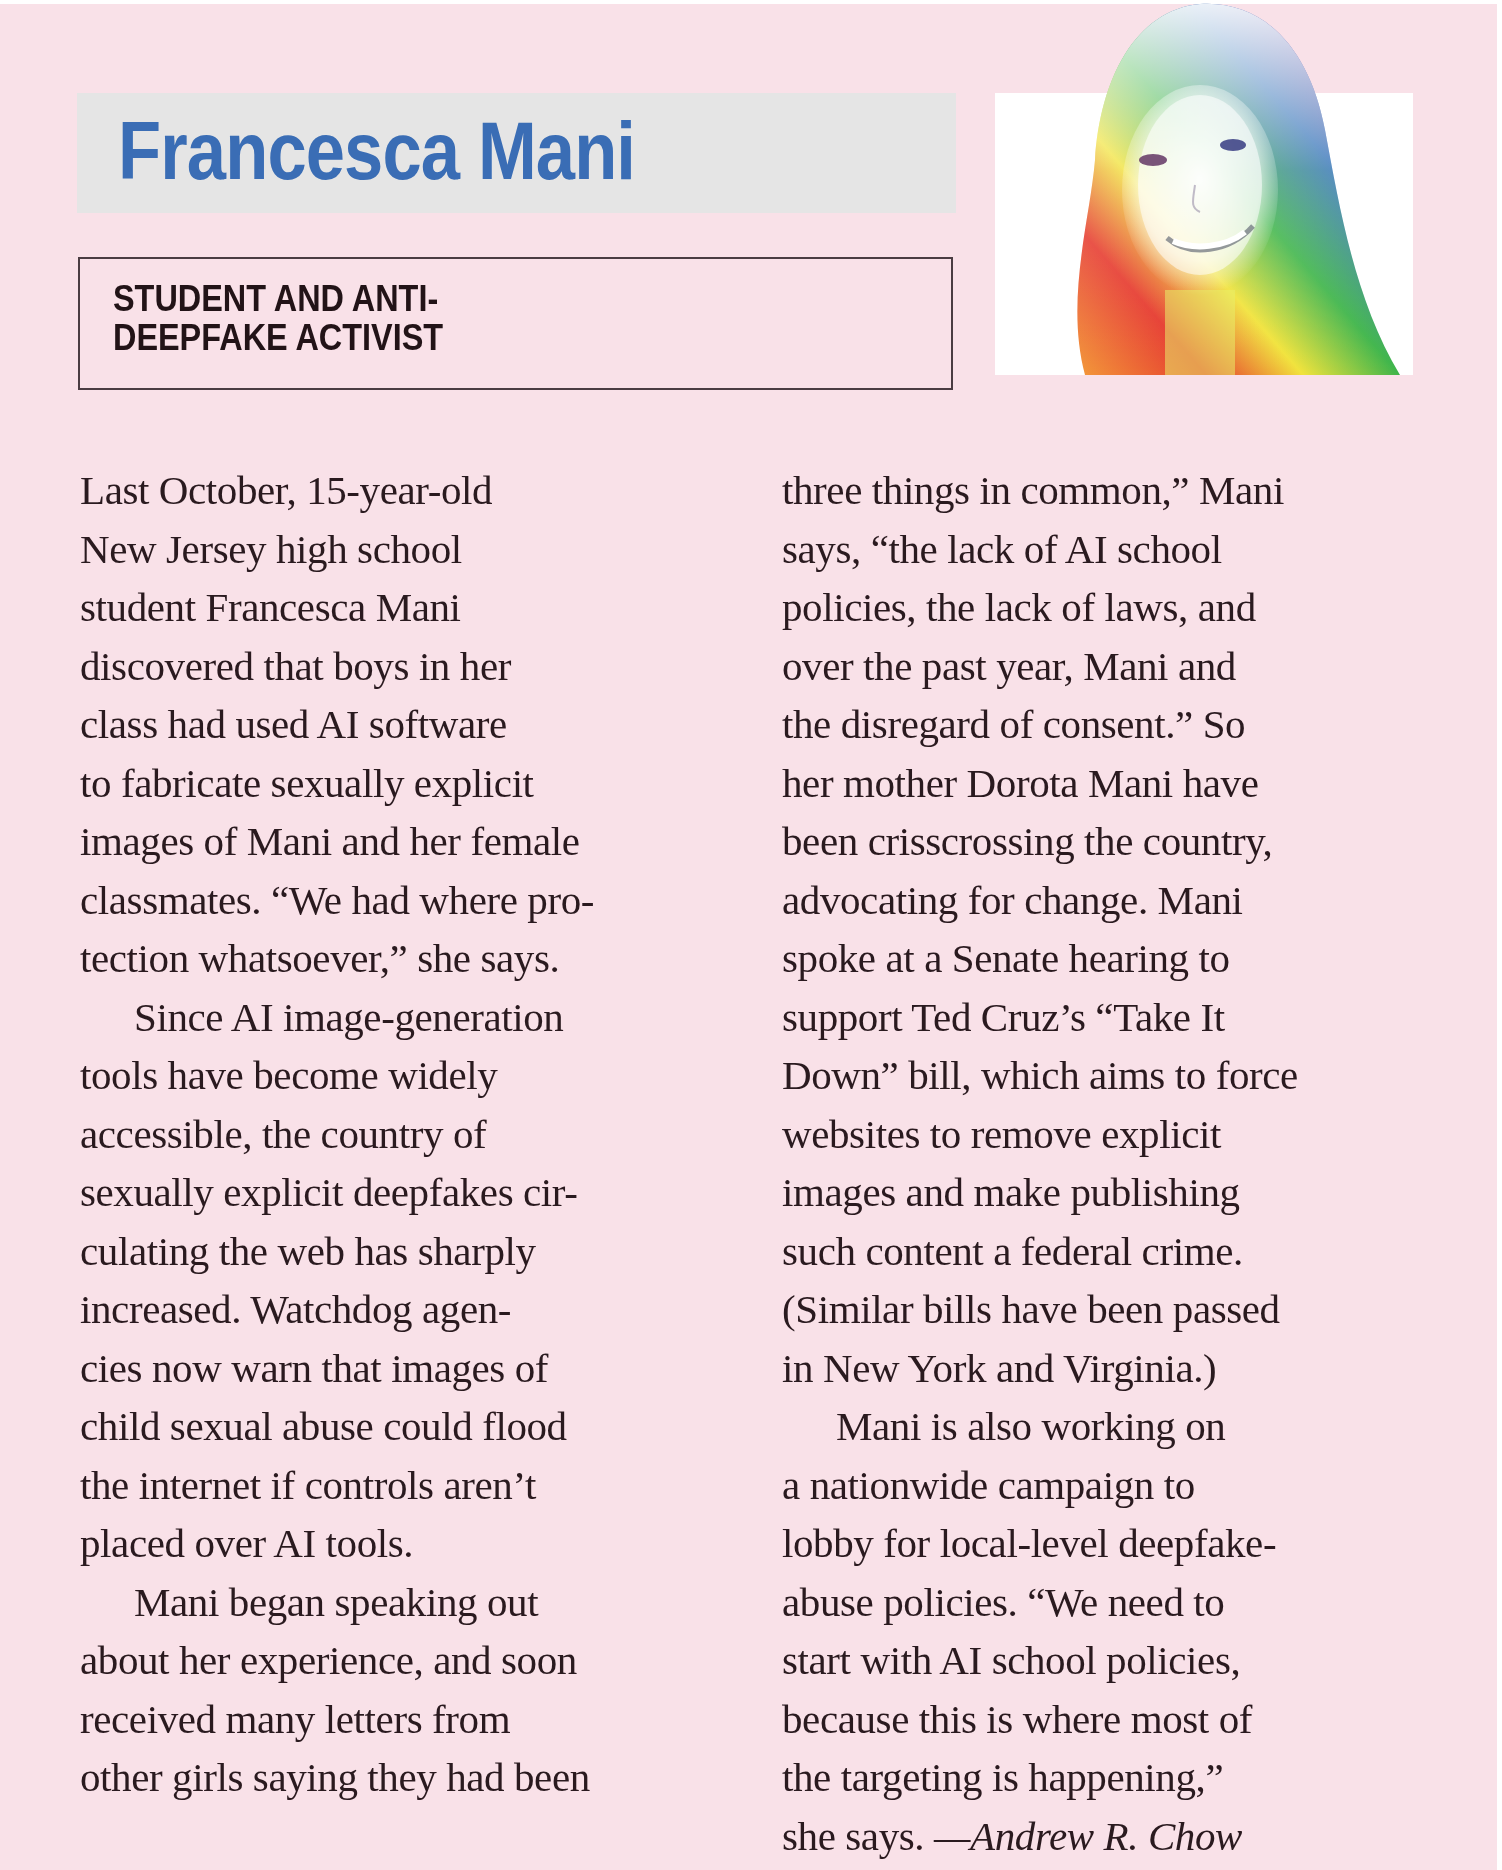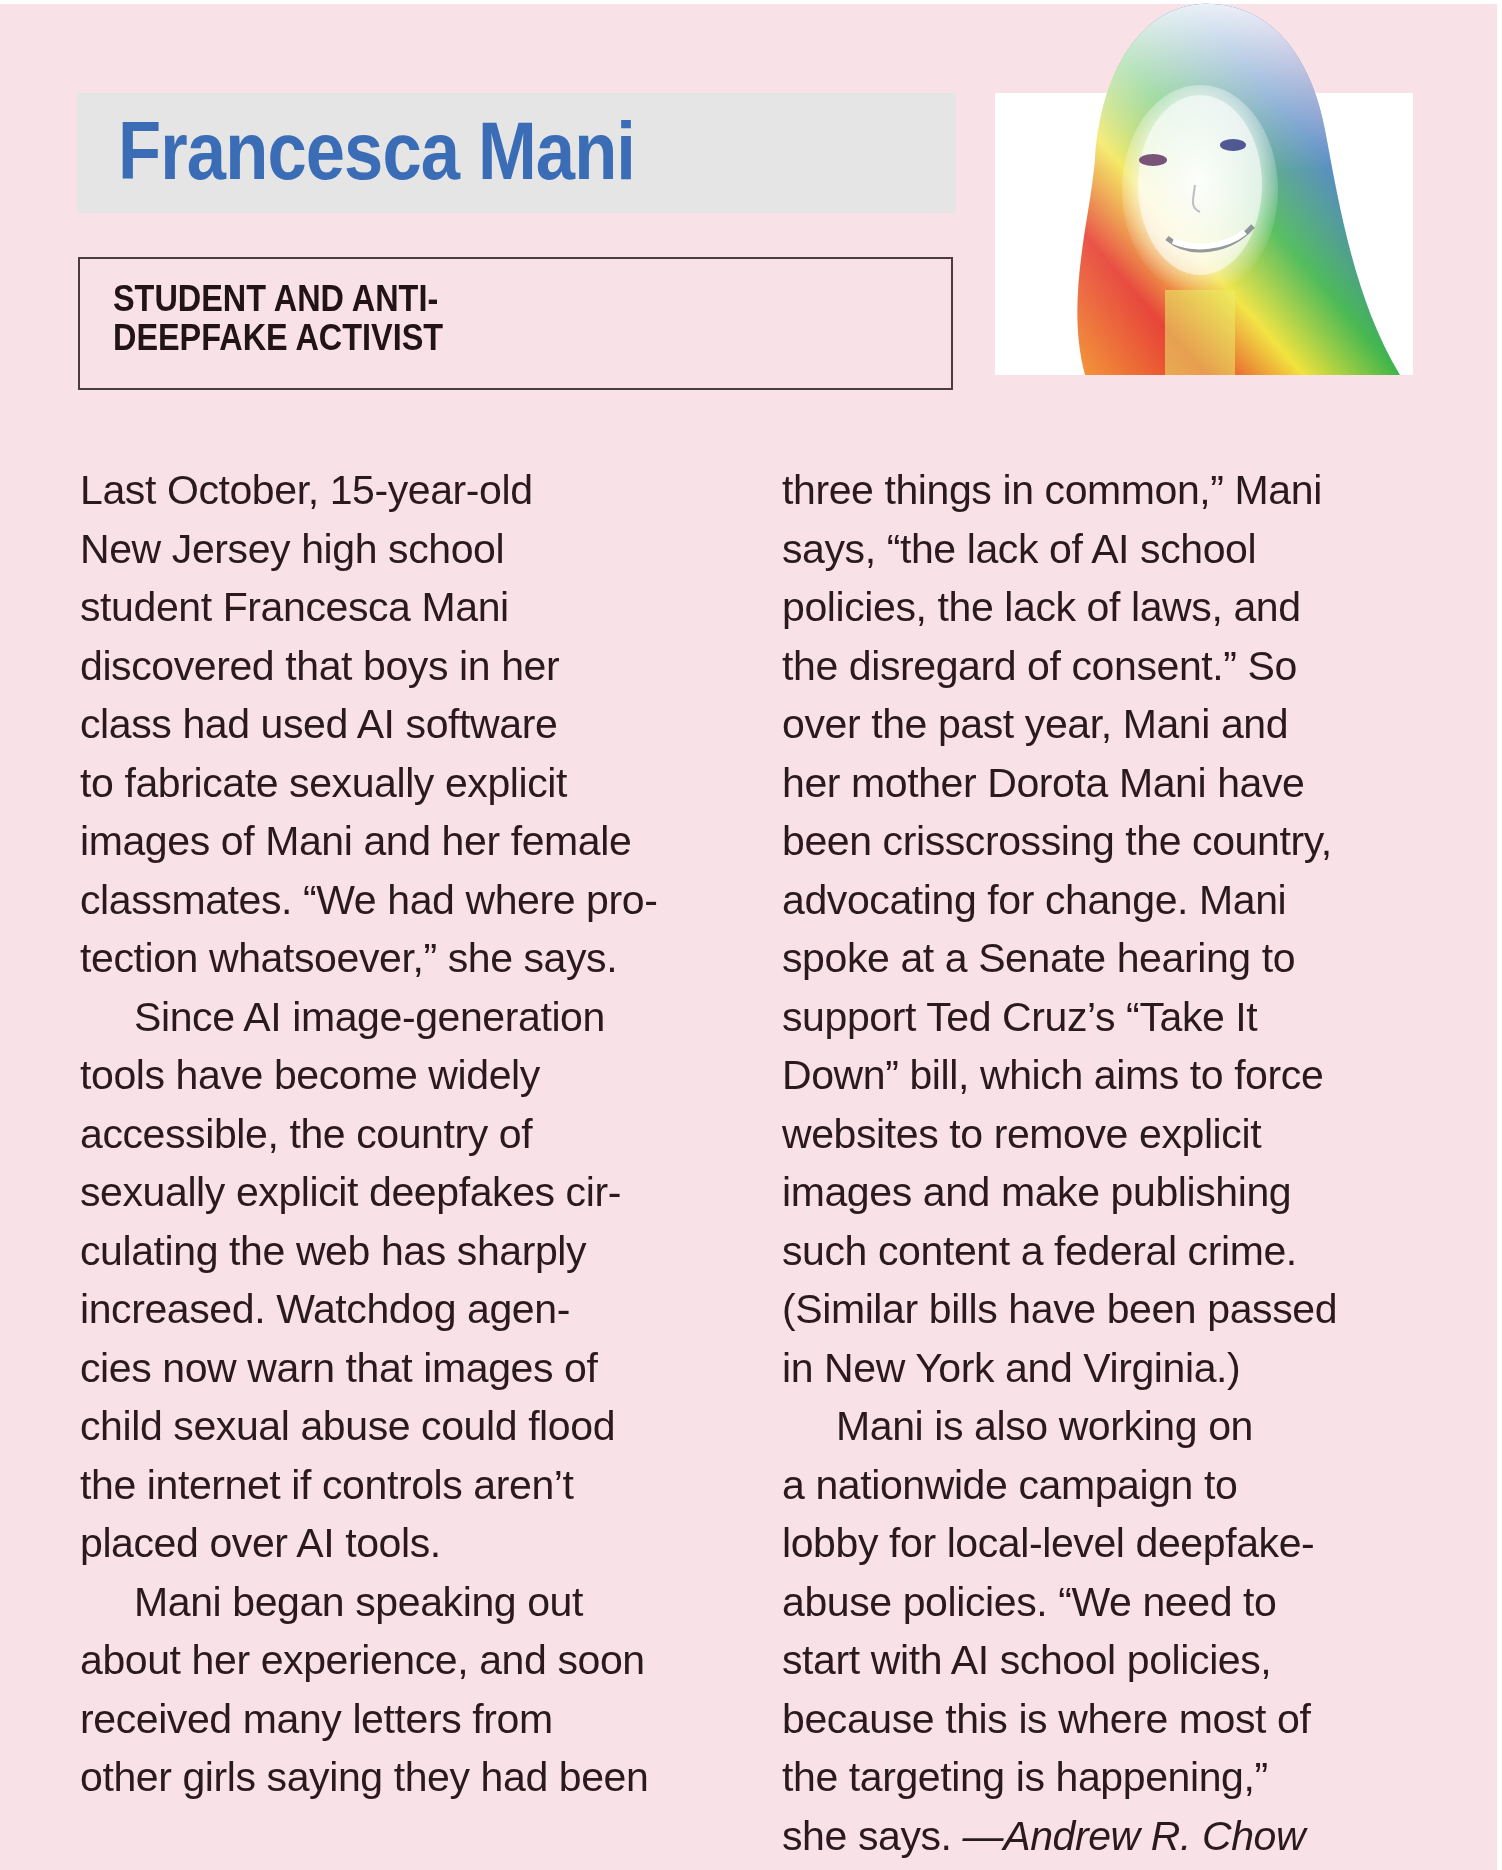--- a/index.html
+++ b/index.html
@@ -40,21 +40,21 @@
   .photo-frame {
     position: absolute; left: 995px; top: 93px; width: 418px; height: 282px;
     background: #ffffff;
   }
   .photo {
     position: absolute; left: 995px; top: 0px; width: 418px; height: 375px;
     overflow: hidden;
   }
   .col {
     position: absolute; top: 461px;
-    font-family: Liberation Sans, sans-serif;
+    font-family: Liberation Serif, serif;
     font-size: 41px; line-height: 58.5px; color: #2a1a1f;
     letter-spacing: -0.4px;
   }
   .col-left { left: 80px; width: 660px; }
   .col-right { left: 782px; width: 680px; }
   .line { display: block; white-space: nowrap; height: 58.5px; }
   .line.indent { padding-left: 54px; }
   .byline { font-style: italic; }
 </style>
 </head>
@@ -138,22 +138,22 @@
     <span class="line">placed over AI tools.</span>
     <span class="line indent">Mani began speaking out</span>
     <span class="line">about her experience, and soon</span>
     <span class="line">received many letters from</span>
     <span class="line">other girls saying they had been</span>
   </div>
 <div class="col col-right" id="colRight">
 <span class="line">three things in common,” Mani</span>
     <span class="line">says, “the lack of AI school</span>
     <span class="line">policies, the lack of laws, and</span>
+    <span class="line">over the past year, Mani and</span>
     <span class="line">the disregard of consent.” So</span>
-    <span class="line">over the past year, Mani and</span>
     <span class="line">her mother Dorota Mani have</span>
     <span class="line">been crisscrossing the country,</span>
     <span class="line">advocating for change. Mani</span>
     <span class="line">spoke at a Senate hearing to</span>
     <span class="line">support Ted Cruz’s “Take It</span>
     <span class="line">Down” bill, which aims to force</span>
     <span class="line">websites to remove explicit</span>
     <span class="line">images and make publishing</span>
     <span class="line">such content a federal crime.</span>
     <span class="line">(Similar bills have been passed</span>

